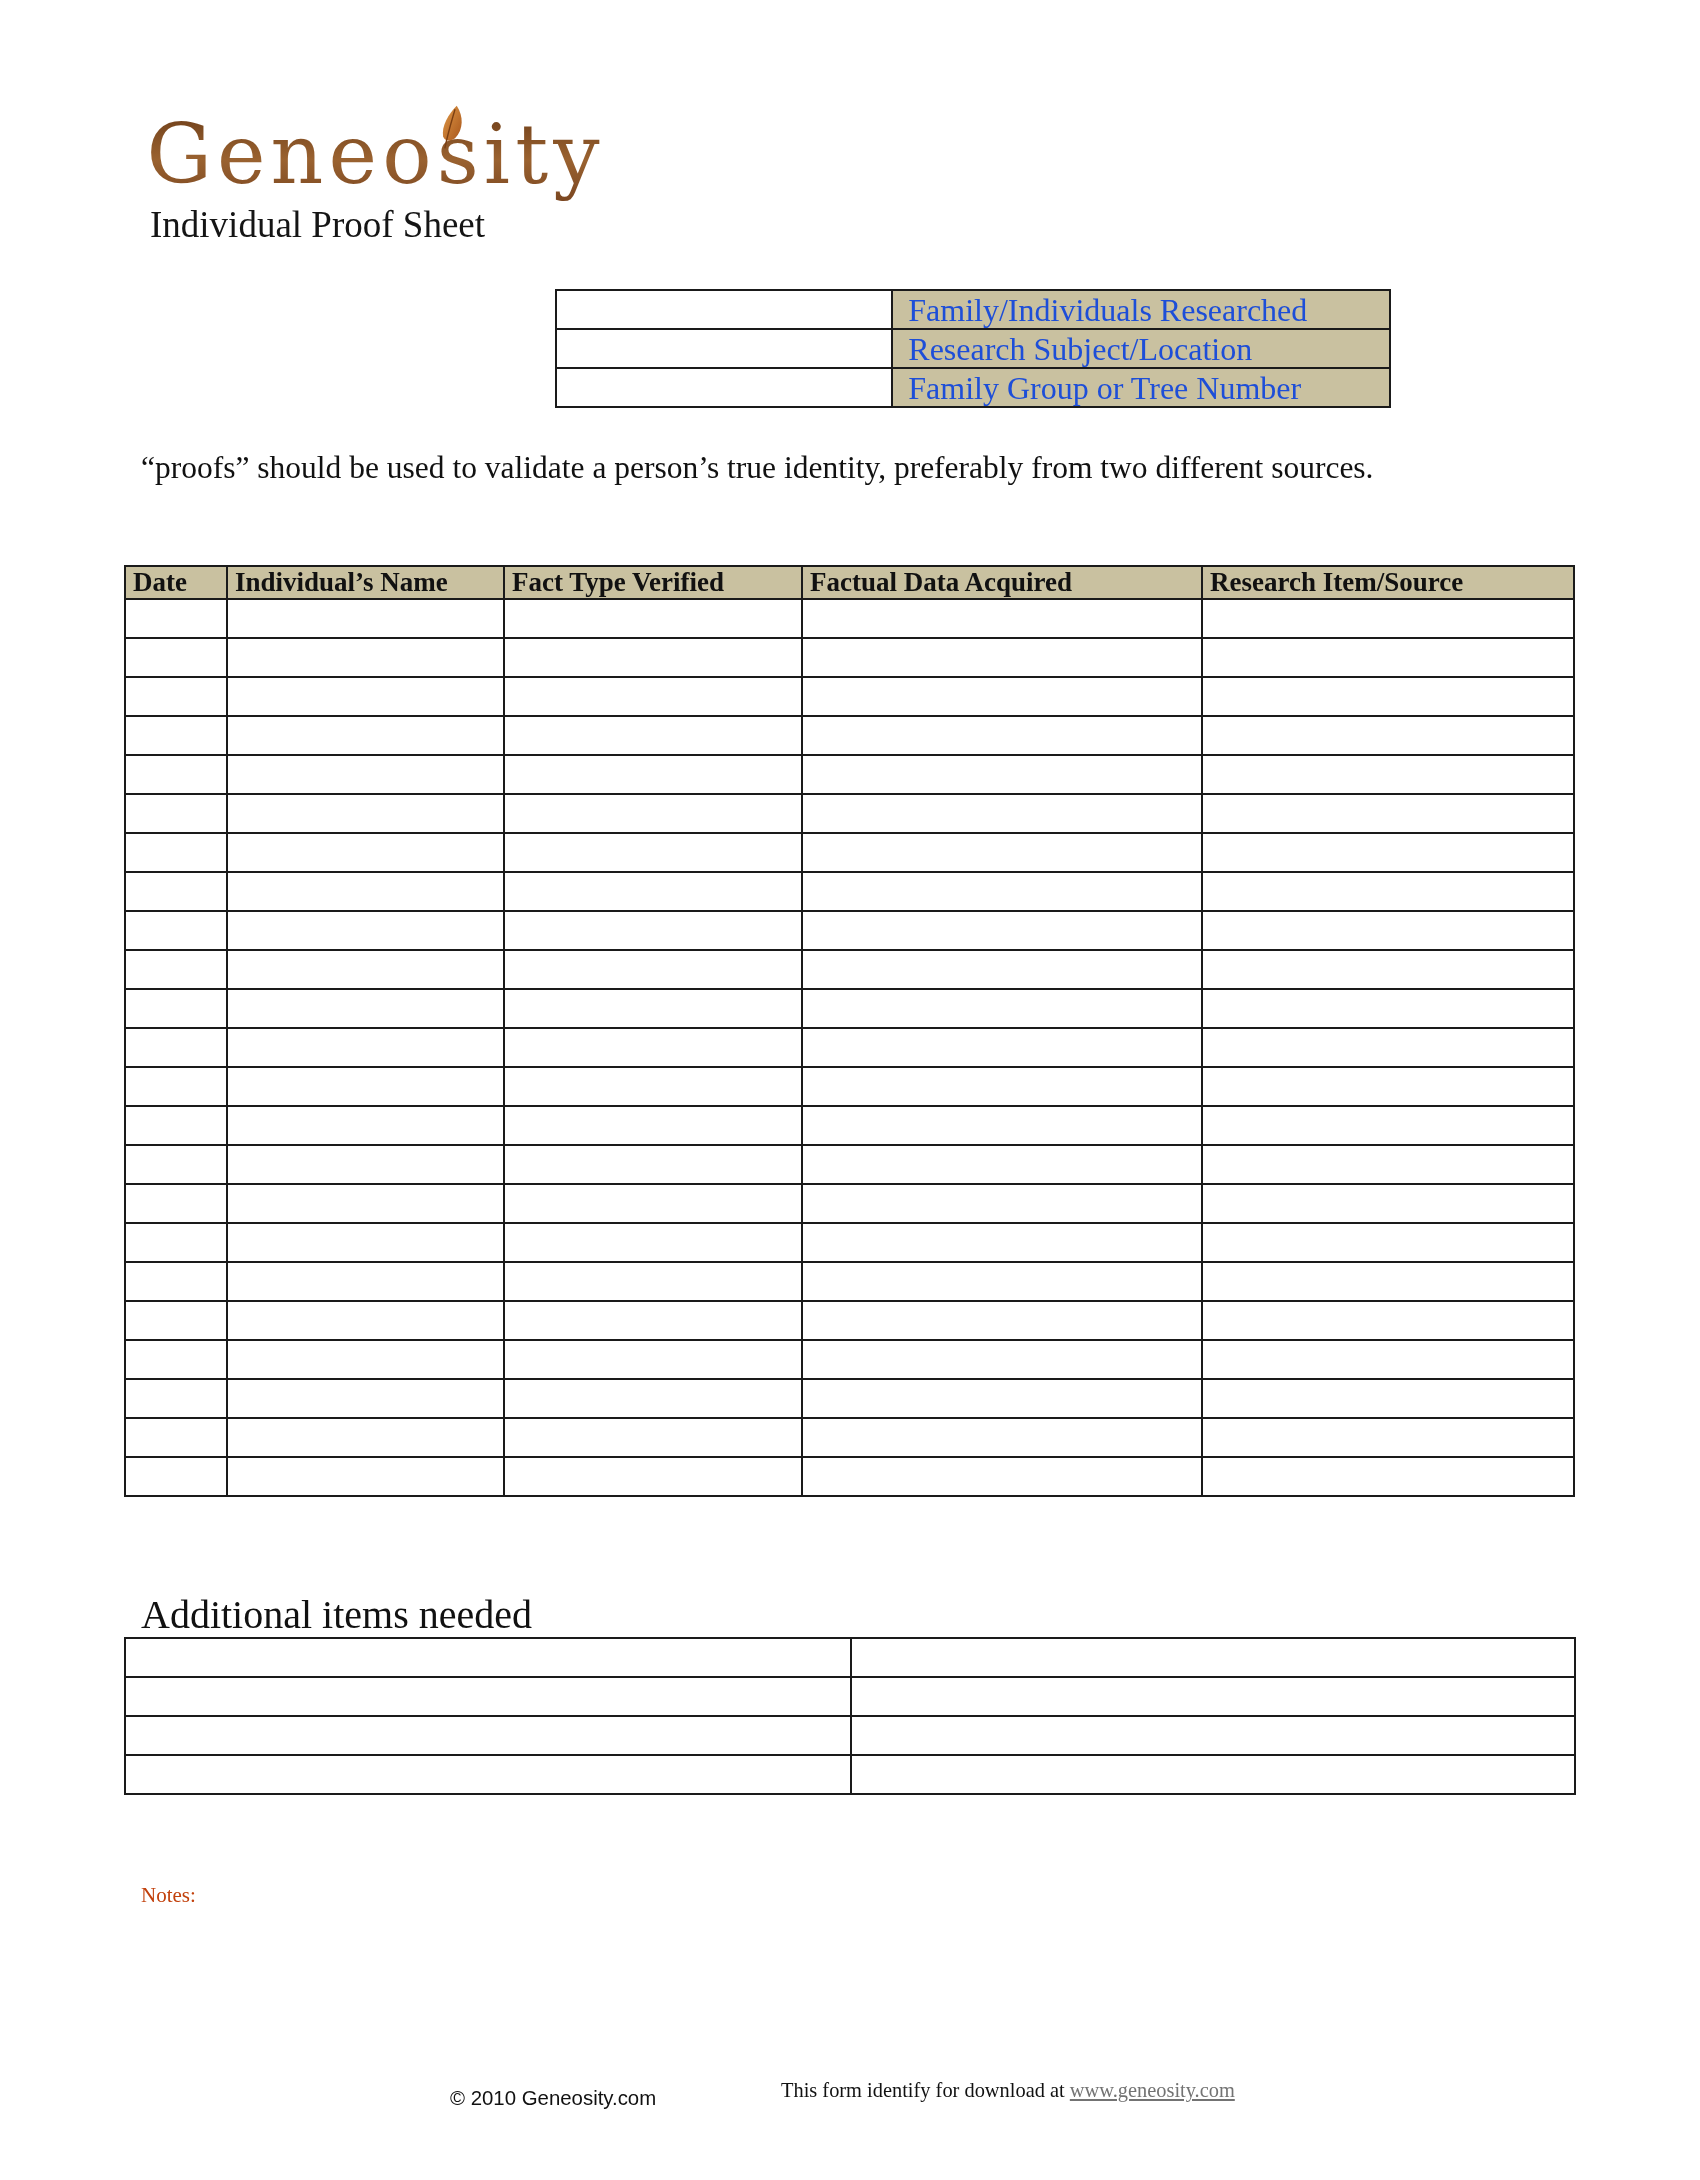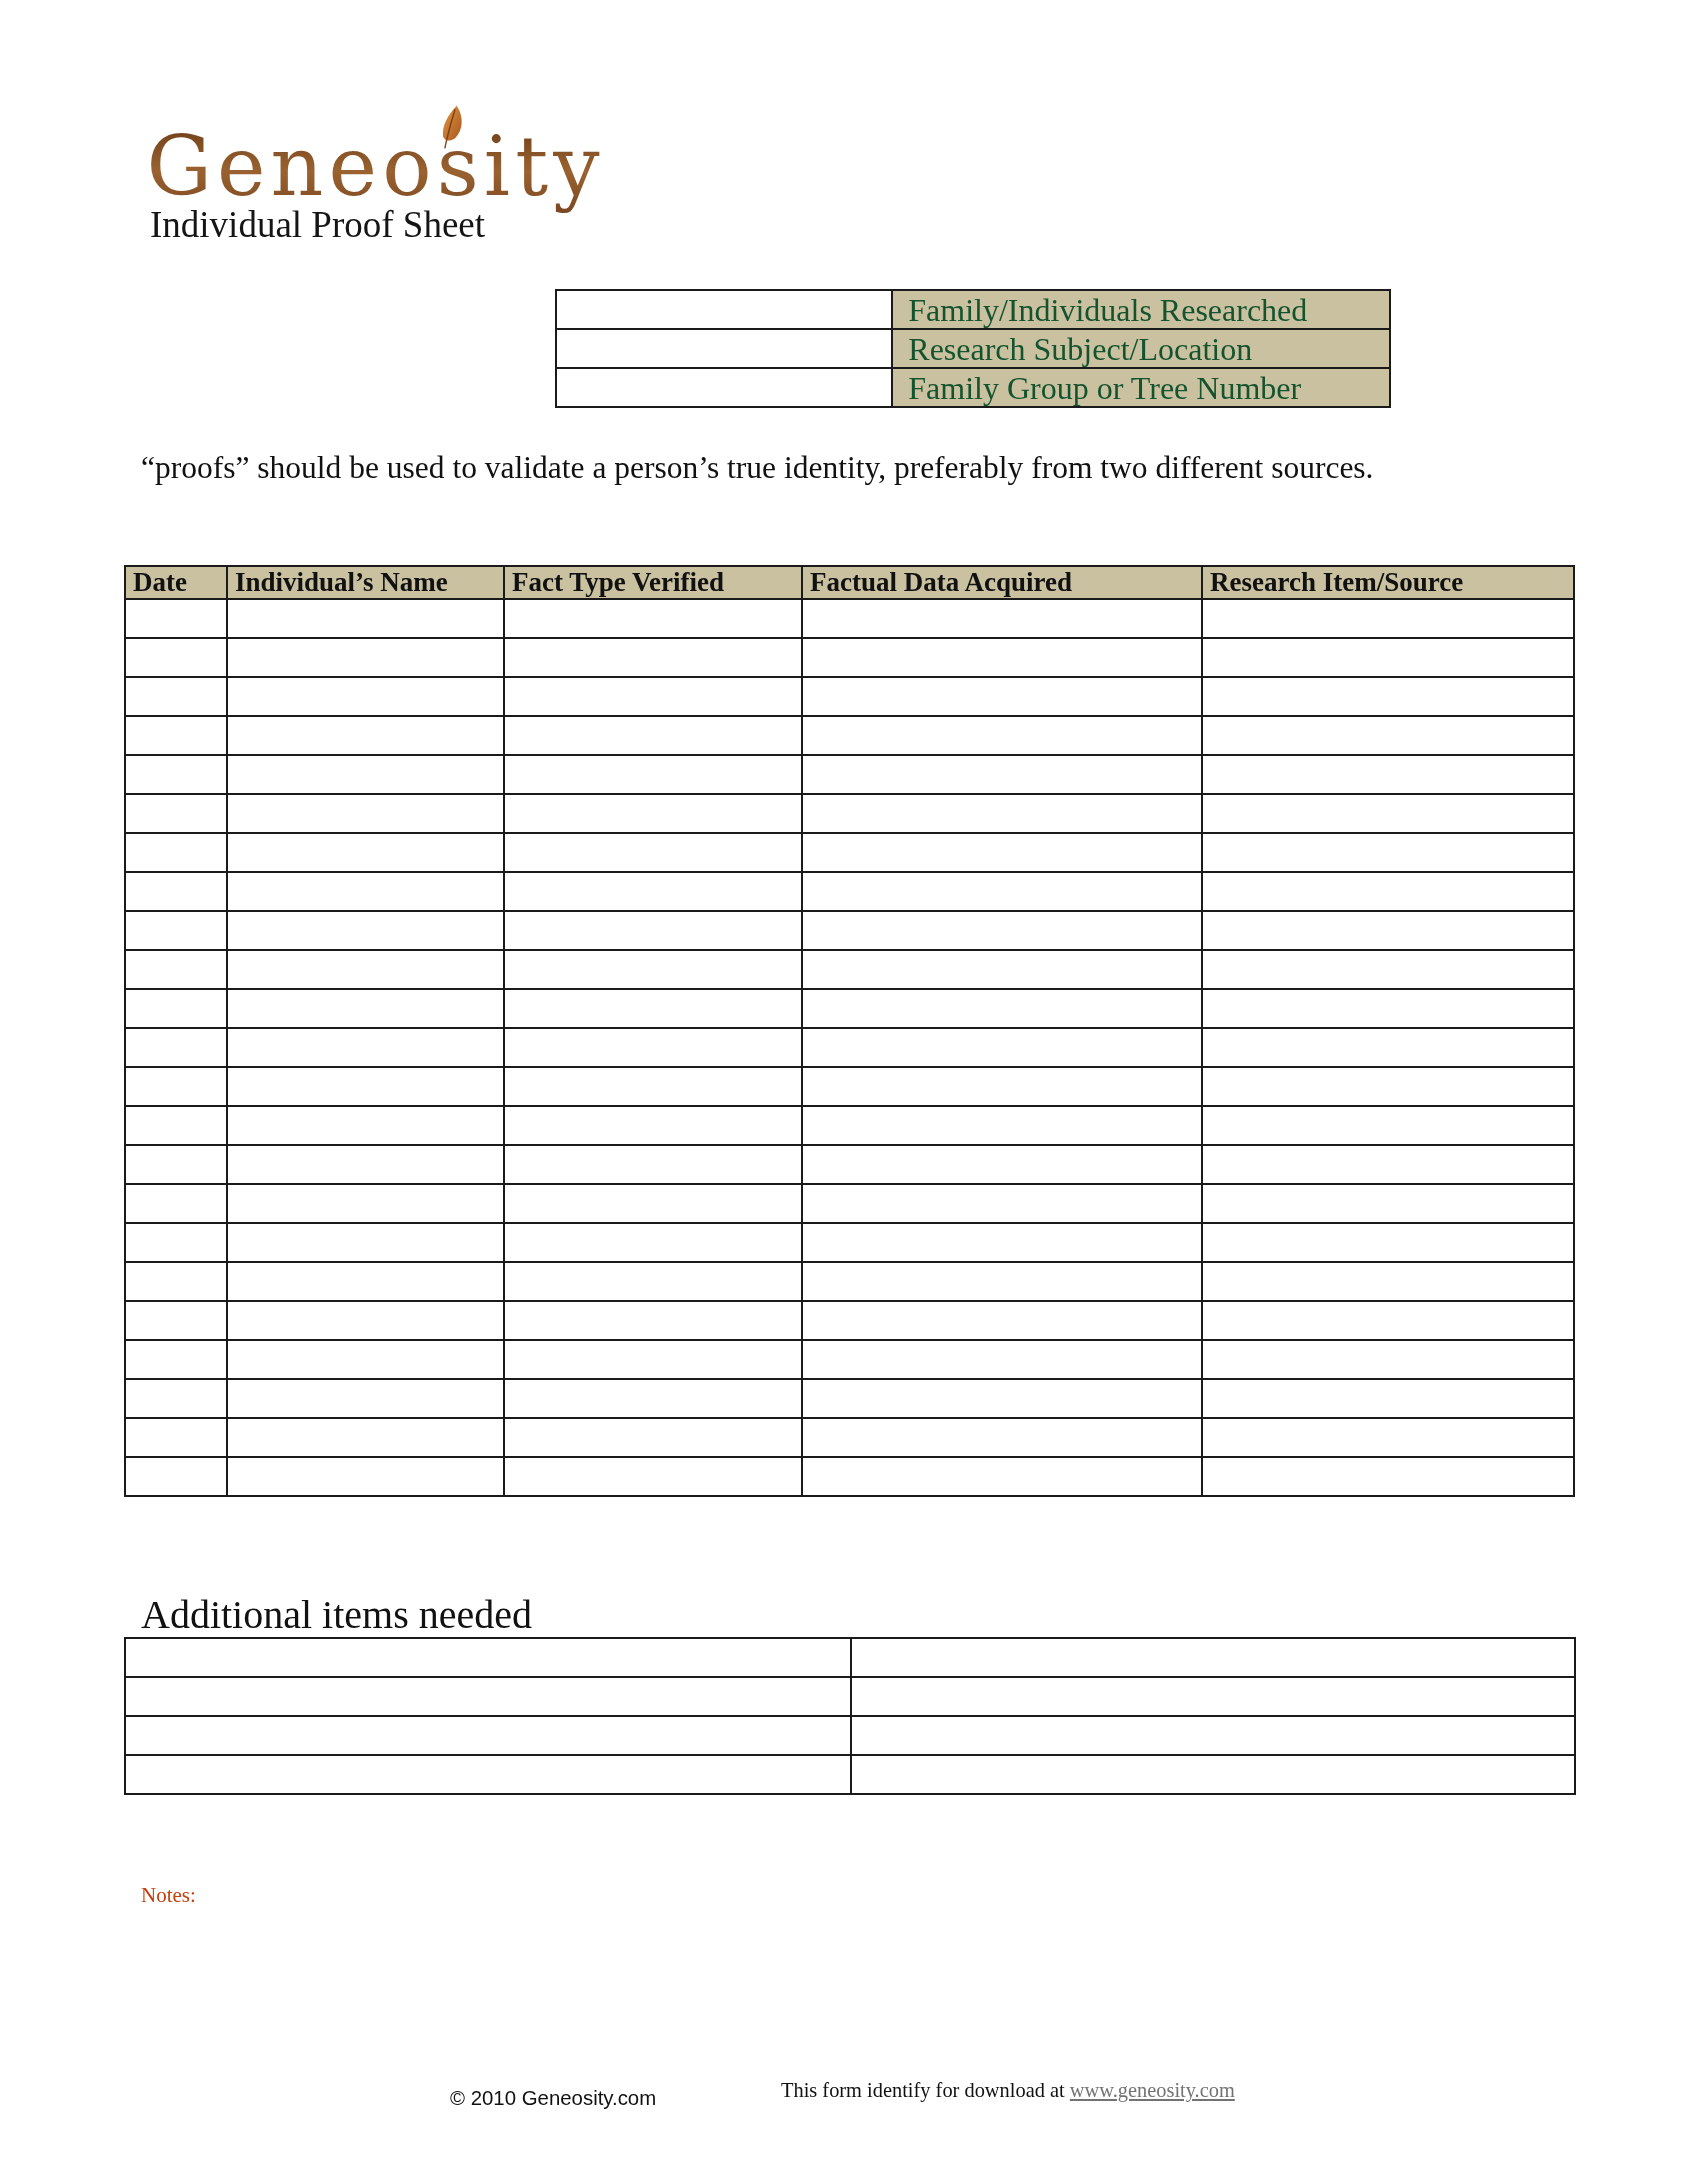--- a/index.html
+++ b/index.html
@@ -1,30 +1,30 @@
 <!DOCTYPE html>
 <html style="font-size:13.6px"><head>
 <meta charset="utf-8">
 <style>
   html, body { margin: 0; padding: 0; background: #ffffff; }
   body { width: 1700px; height: 2181px; position: relative; overflow: hidden; font-family: "DejaVu Serif", serif; color: #111; }
 
   
   .logo { position: absolute; left: 143px; top: 101px; width: 400px; height: 102px; }
   .logo-word { position: absolute; left: 3.4px; top: 6.8px; font-family: "DejaVu Serif", serif; font-size: 82px; line-height: 94px; letter-spacing: 5.1px;
-    color: #8a5426; background: linear-gradient(180deg, #6b3c18 0%, #9a6230 55%, #7a4620 100%); -webkit-background-clip: text; background-clip: text; -webkit-text-fill-color: transparent; font-weight: normal; margin-top: 12px; }
+    color: #8a5426; background: linear-gradient(180deg, #6b3c18 0%, #9a6230 55%, #7a4620 100%); -webkit-background-clip: text; background-clip: text; -webkit-text-fill-color: transparent; font-weight: normal; }
   .leaf { position: absolute; left: 295px; top: 3.4px; width: 25.6px; height: 48px; }
   .subtitle { position: absolute; left: 150px; top: 203px; font-family: "Liberation Serif", serif; font-size: 37px; line-height: 44px; color: #151515; }
 
   
   .info { position: absolute; left: 555px; top: 289px; width: 836px; border: 2.6px solid #1a1a1a; border-collapse: collapse; }
   .info table { border-collapse: collapse; width: 100%; }
   .info td { height: 37px; border: 2.6px solid #1a1a1a; padding: 0; }
   .info td.blank { width: 334px; background: #fff; }
-  .info td.lbl { background: #c9c1a0; font-family: "Liberation Serif", serif; font-size: 32px; line-height: 36px; padding-left: 15.3px; color: #14532d; white-space: nowrap; }
+  .info td.lbl { background: #c9c1a0; font-family: "Liberation Serif", serif; font-size: 32px; line-height: 36px; padding-left: 15.3px; color: #1d4ed8; white-space: nowrap; }
 
   
   .intro { position: absolute; left: 141px; top: 448px; width: 1448px; font-family: "Liberation Serif", serif; font-size: 31.5px; line-height: 40px; color: #111; }
 
   
   .main { position: absolute; left: 124px; top: 565px; width: 1450px; border-collapse: collapse; table-layout: fixed; }
   .main th, .main td { border: 2.6px solid #1a1a1a; padding: 0; }
   .main th { background: #c9c1a0; height: 31px; text-align: left; font-family: "Liberation Serif", serif; font-weight: bold; font-size: 27px; line-height: 31px; padding-left: 7px; white-space: nowrap; color: #111; }
   .main td { height: 37px; background: #fff; }
 

